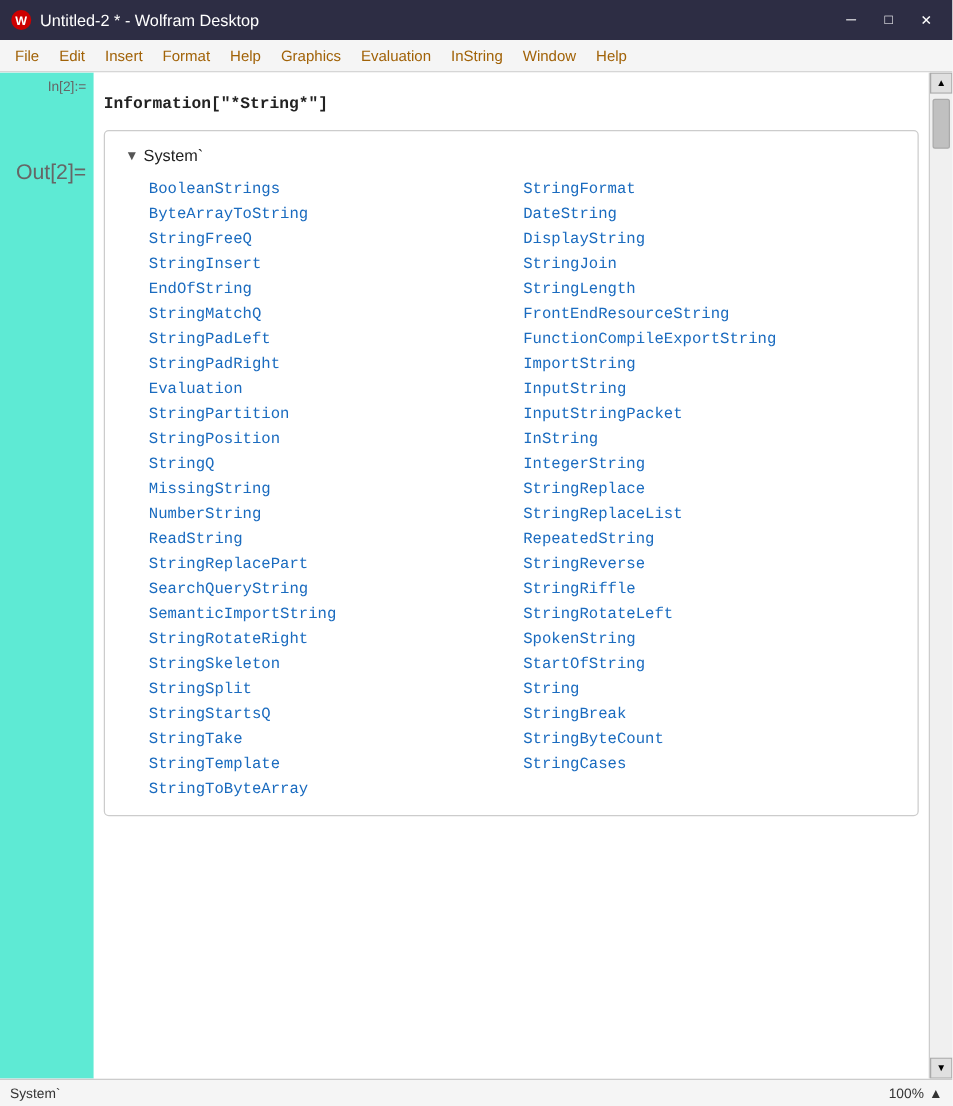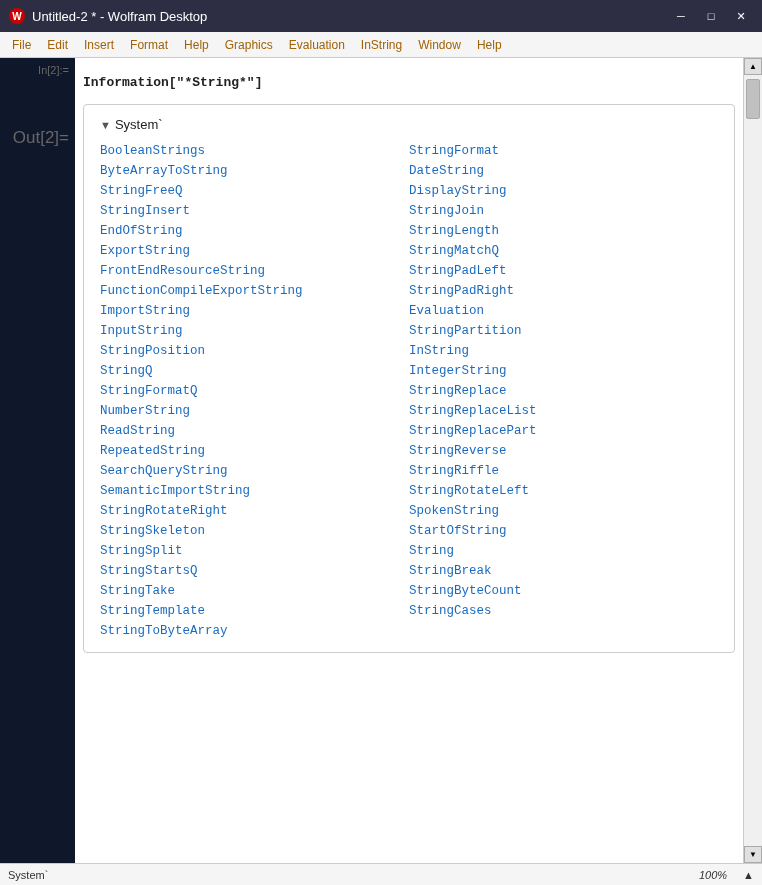--- a/index.html
+++ b/index.html
@@ -74,21 +74,21 @@
     #main {
       display: flex;
       flex: 1;
       overflow: hidden;
       background: white;
     }
 
     
     #left-gutter {
       width: 75px;
-      background: #0f172a;
+      background: #5eead4;
       flex-shrink: 0;
       display: flex;
       flex-direction: column;
     }
     .cell-label {
       font-size: 11px;
       color: #666;
       padding: 4px 6px 0 0;
       text-align: right;
       height: 40px;
@@ -157,20 +157,21 @@
     .section-name {
       font-size: 13px;
       color: #222;
     }
 
     
     .function-grid {
       display: grid;
       grid-template-columns: 1fr 1fr;
       gap: 2px 0;
+      margin-left: 19px;
     }
     .func-link {
       color: #1a6bbf;
       font-size: 12.5px;
       cursor: pointer;
       padding: 2px 0;
       text-decoration: none;
       font-family: 'Courier New', monospace;
     }
 
@@ -220,22 +221,21 @@
       justify-content: space-between;
       padding: 0 8px;
       flex-shrink: 0;
     }
     .status-text {
       font-size: 11px;
       color: #333;
     }
     .status-right {
       display: flex;
-      gap: 16px;
-      font-style: italic;
+      gap: 4px;
     }
   </style>
 </head>
 <body>
 
 <div id="title-bar">
   <div id="title-bar-left">
     <svg id="app-icon" viewBox="0 0 18 18">
       <circle cx="9" cy="9" r="8" fill="#c00"></circle>
       <text x="9" y="13" text-anchor="middle" fill="white" font-size="10" font-weight="bold">W</text>
@@ -284,41 +284,41 @@
       <a class="func-link" href="#">BooleanStrings</a>
           <a class="func-link" href="#">StringFormat</a>
           <a class="func-link" href="#">ByteArrayToString</a>
           <a class="func-link" href="#">DateString</a>
           <a class="func-link" href="#">StringFreeQ</a>
           <a class="func-link" href="#">DisplayString</a>
           <a class="func-link" href="#">StringInsert</a>
           <a class="func-link" href="#">StringJoin</a>
           <a class="func-link" href="#">EndOfString</a>
           <a class="func-link" href="#">StringLength</a>
-          <a class="func-link" href="#">ExportString</a>
           <a class="func-link" href="#">StringMatchQ</a>
           <a class="func-link" href="#">FrontEndResourceString</a>
           <a class="func-link" href="#">StringPadLeft</a>
           <a class="func-link" href="#">FunctionCompileExportString</a>
           <a class="func-link" href="#">StringPadRight</a>
           <a class="func-link" href="#">ImportString</a>
           <a class="func-link" href="#">Evaluation</a>
           <a class="func-link" href="#">InputString</a>
           <a class="func-link" href="#">StringPartition</a>
+          <a class="func-link" href="#">InputStringPacket</a>
           <a class="func-link" href="#">StringPosition</a>
           <a class="func-link" href="#">InString</a>
           <a class="func-link" href="#">StringQ</a>
           <a class="func-link" href="#">IntegerString</a>
-          <a class="func-link" href="#">StringFormatQ</a>
+          <a class="func-link" href="#">MissingString</a>
           <a class="func-link" href="#">StringReplace</a>
           <a class="func-link" href="#">NumberString</a>
           <a class="func-link" href="#">StringReplaceList</a>
           <a class="func-link" href="#">ReadString</a>
+          <a class="func-link" href="#">RepeatedString</a>
           <a class="func-link" href="#">StringReplacePart</a>
-          <a class="func-link" href="#">RepeatedString</a>
           <a class="func-link" href="#">StringReverse</a>
           <a class="func-link" href="#">SearchQueryString</a>
           <a class="func-link" href="#">StringRiffle</a>
           <a class="func-link" href="#">SemanticImportString</a>
           <a class="func-link" href="#">StringRotateLeft</a>
           <a class="func-link" href="#">StringRotateRight</a>
           <a class="func-link" href="#">SpokenString</a>
           <a class="func-link" href="#">StringSkeleton</a>
           <a class="func-link" href="#">StartOfString</a>
           <a class="func-link" href="#">StringSplit</a>

